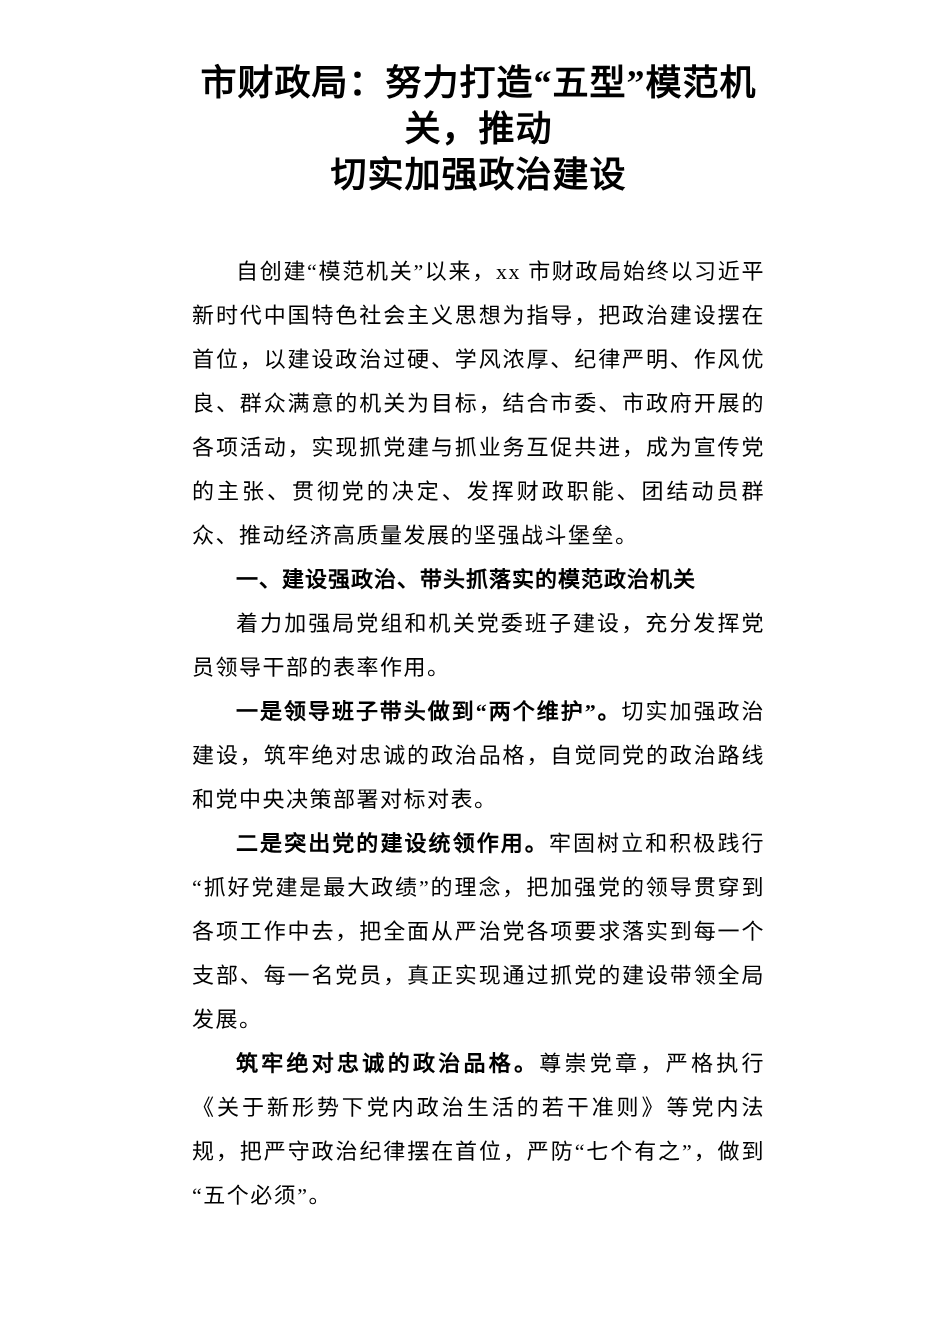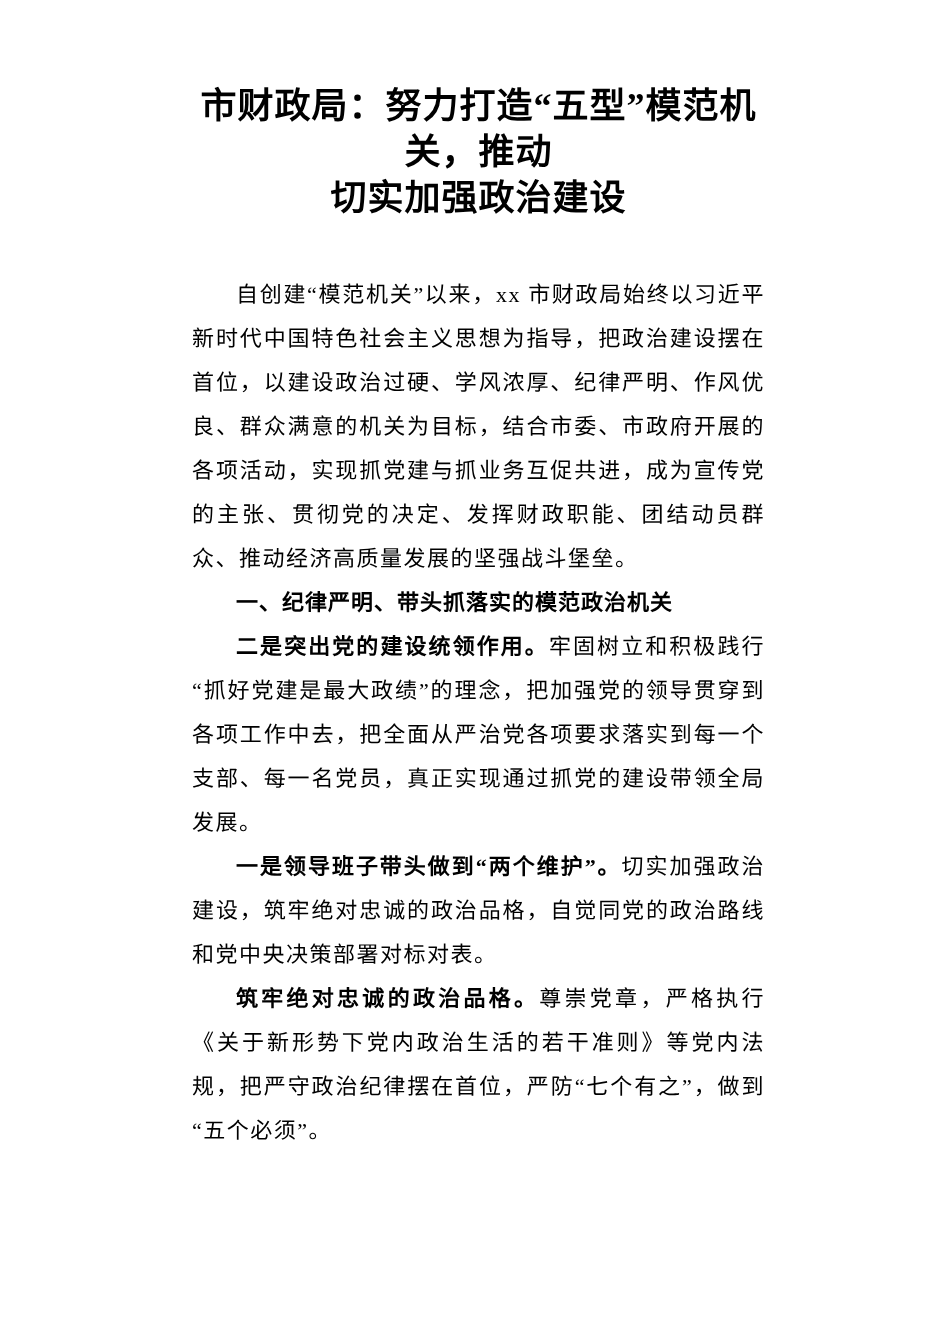--- a/index.html
+++ b/index.html
@@ -8,21 +8,21 @@
     background: #ffffff;
   }
   .page {
     position: relative;
     width: 770px;
     height: 1344px;
     margin: 0 auto;
     background: #ffffff;
     color: #000000;
     box-sizing: border-box;
-    padding: 83px 95px 0 102px;
+    padding: 60px 95px 0 102px;
     overflow: hidden;
     font-family: "Liberation Serif", serif;
   }
   .title {
     margin: 0 0 52px 0;
     font-size: 36px;
     line-height: 46px;
     font-weight: bold;
     text-align: center;
     letter-spacing: 1px;
@@ -49,18 +49,19 @@
 </head>
 <body>
 
 <div class="page">
   <h1 class="title">
     <span class="title-line">市财政局：努力打造“五型”模范机关，推动</span>
     <span class="title-line">切实加强政治建设</span>
   </h1>
   <div class="doc-body">
       <p class="para">自创建“模范机关”以来，xx 市财政局始终以习近平新时代中国特色社会主义思想为指导，把政治建设摆在首位，以建设政治过硬、学风浓厚、纪律严明、作风优良、群众满意的机关为目标，结合市委、市政府开展的各项活动，实现抓党建与抓业务互促共进，成为宣传党的主张、贯彻党的决定、发挥财政职能、团结动员群众、推动经济高质量发展的坚强战斗堡垒。</p>
-      <p class="heading">一、纪律严明、带头抓落实的模范政治机关</p>
+      <p class="heading">一、建设强政治、带头抓落实的模范政治机关</p>
+      <p class="para">着力加强局党组和机关党委班子建设，充分发挥党员领导干部的表率作用。</p>
+      <p class="para"><b class="lead">一是领导班子带头做到“两个维护”。</b>切实加强政治建设，筑牢绝对忠诚的政治品格，自觉同党的政治路线和党中央决策部署对标对表。</p>
       <p class="para"><b class="lead">二是突出党的建设统领作用。</b>牢固树立和积极践行“抓好党建是最大政绩”的理念，把加强党的领导贯穿到各项工作中去，把全面从严治党各项要求落实到每一个支部、每一名党员，真正实现通过抓党的建设带领全局发展。</p>
-      <p class="para"><b class="lead">一是领导班子带头做到“两个维护”。</b>切实加强政治建设，筑牢绝对忠诚的政治品格，自觉同党的政治路线和党中央决策部署对标对表。</p>
       <p class="para"><b class="lead">筑牢绝对忠诚的政治品格。</b>尊崇党章，严格执行《关于新形势下党内政治生活的若干准则》等党内法规，把严守政治纪律摆在首位，严防“七个有之”，做到“五个必须”。</p>
     </div>
 </div>
 
 </body></html>

